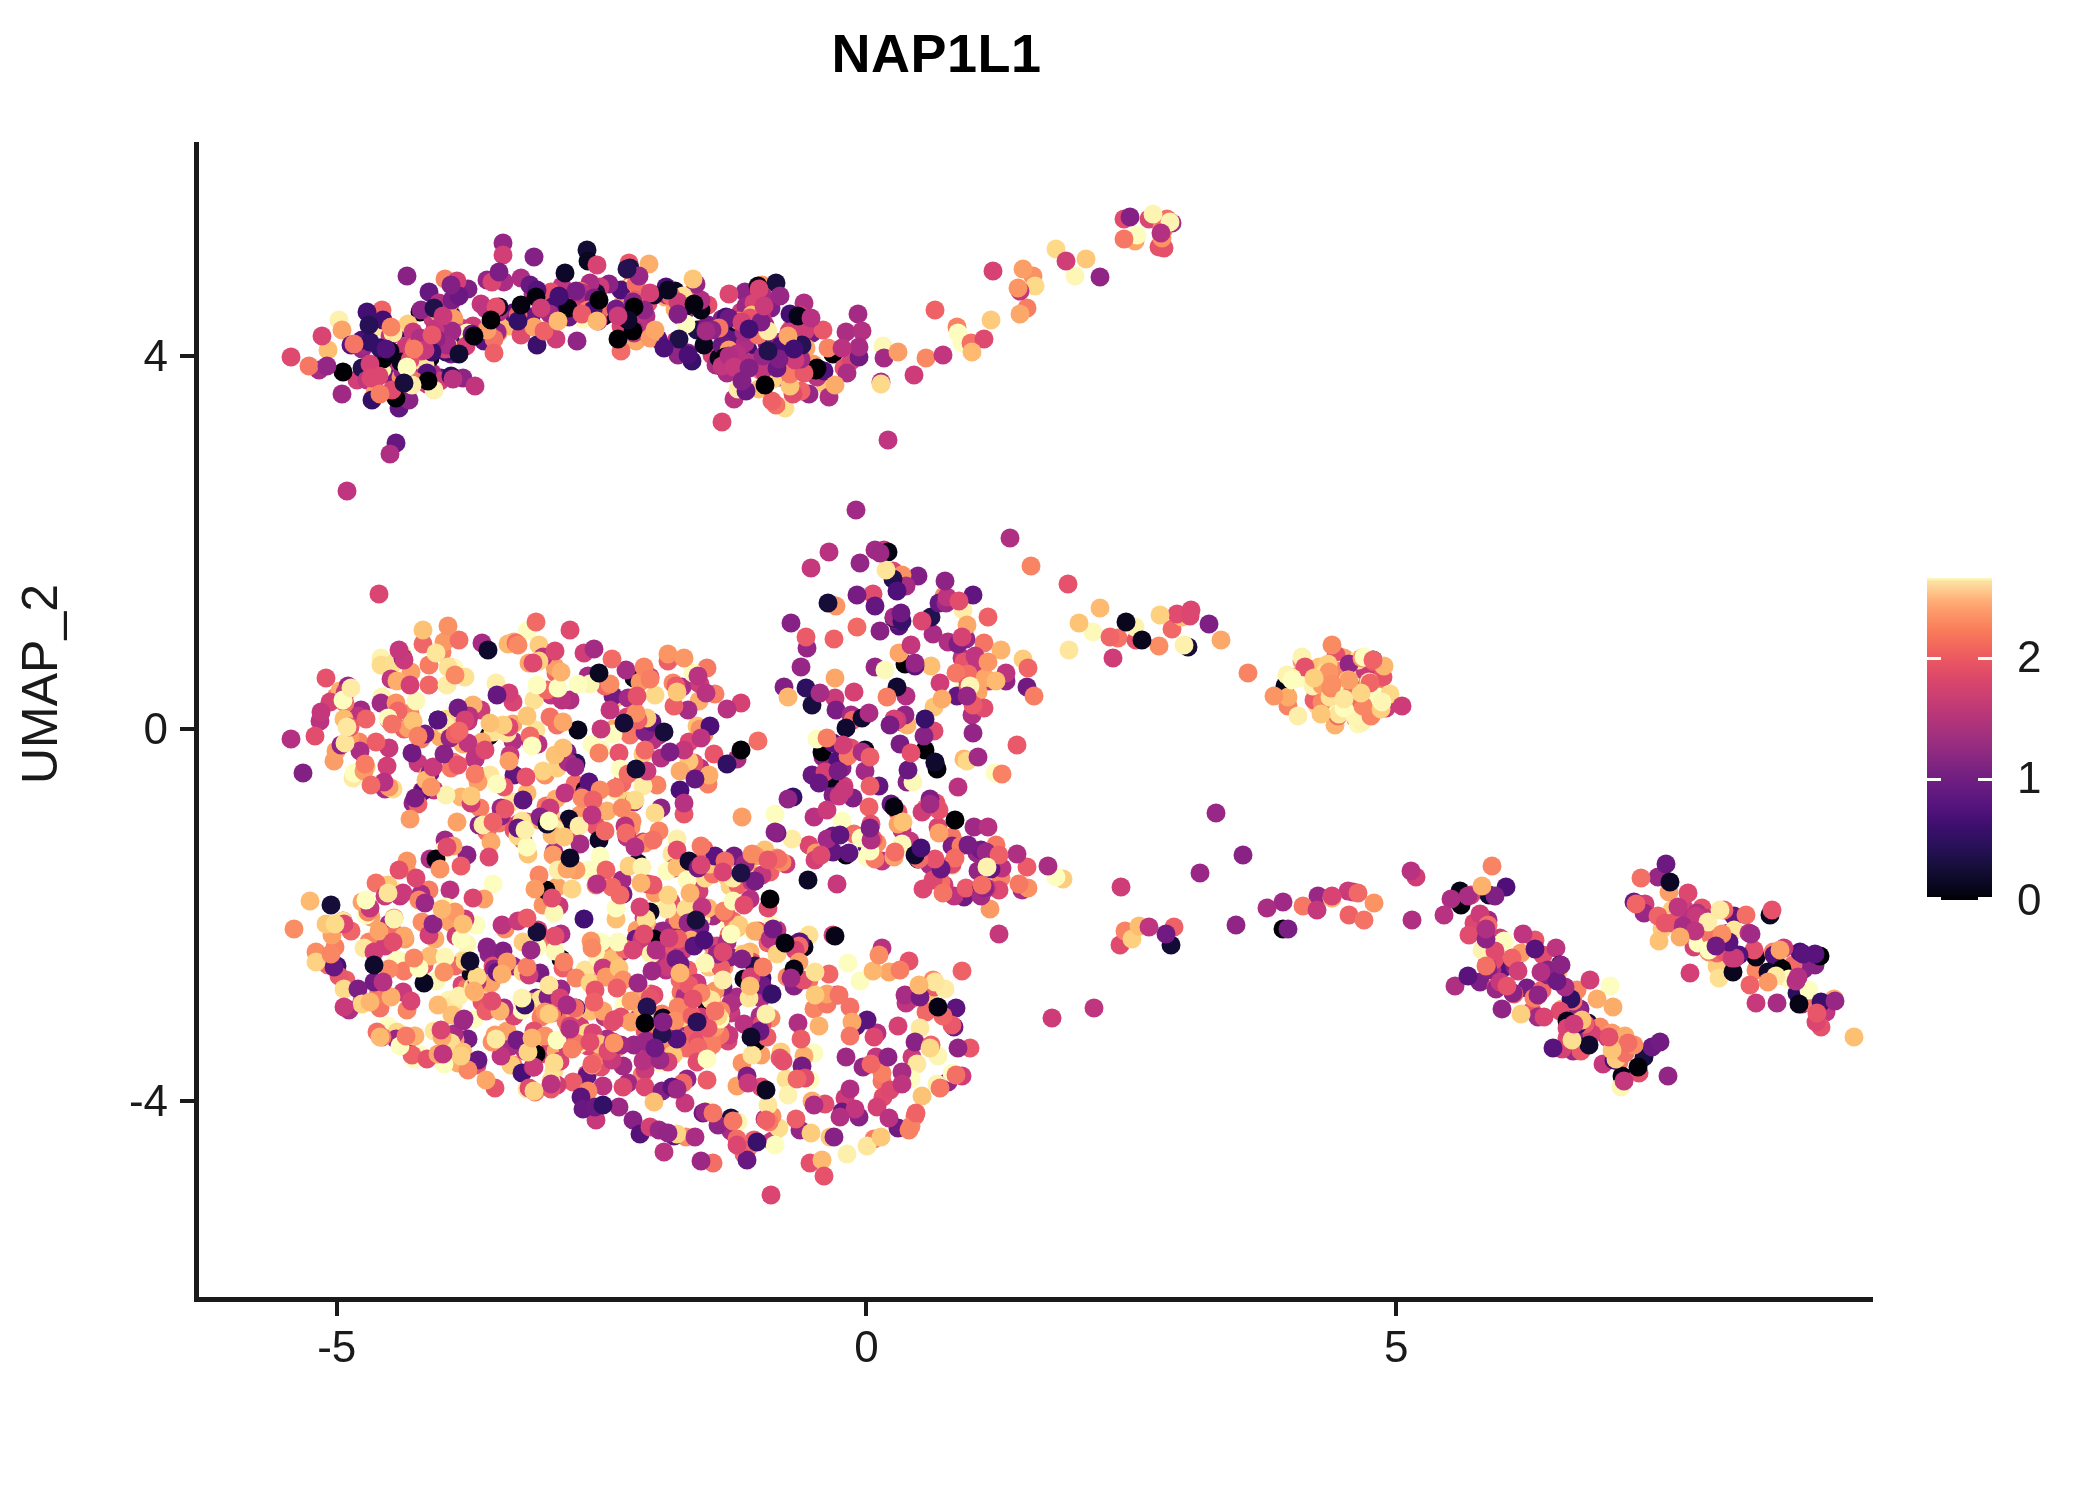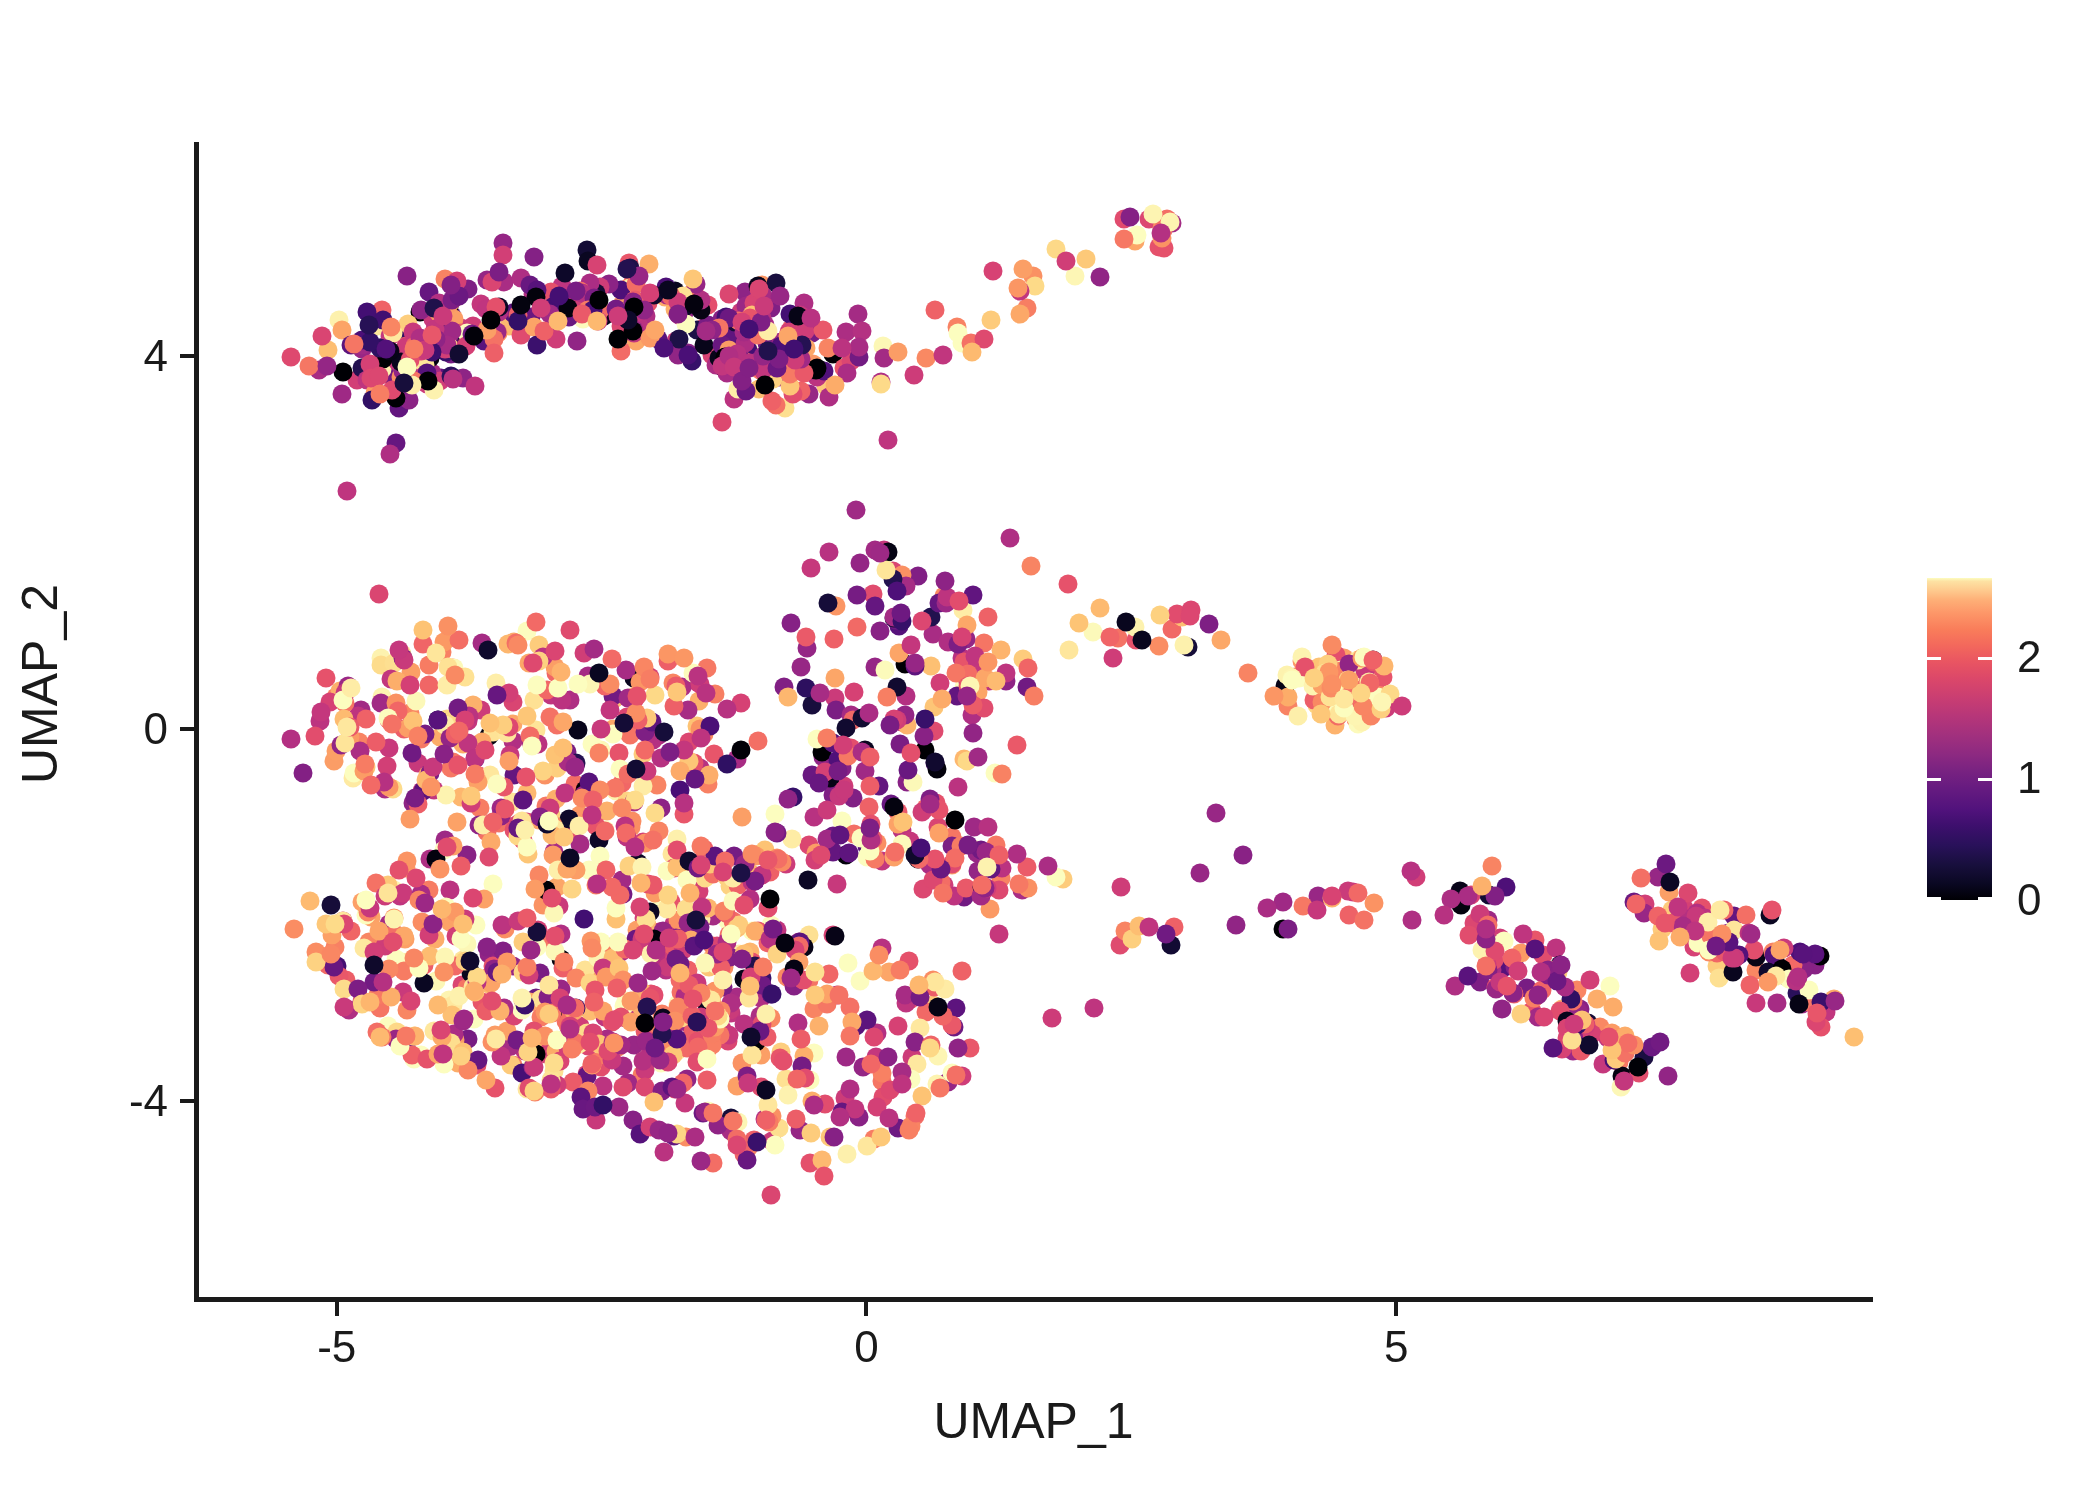--- a/index.html
+++ b/index.html
@@ -191,20 +191,21 @@
     color: #1a1a1a;
     transform: translateY(-50%);
     white-space: nowrap;
   }
 </style>
 </head>
 <body>
 
 <div id="figure">
 
+  <div id="plot-title">NAP1L1</div>
 
   <div id="panel">
     <div id="points-layer">
         <div class="pt" style="left: 505.6px; top: 185.2px; background: rgb(235, 92, 105);"></div>
         <div class="pt" style="left: 626.5px; top: 243.9px; background: rgb(253, 202, 123);"></div>
         <div class="pt" style="left: 189.1px; top: 231.8px; background: rgb(114, 27, 130);"></div>
         <div class="pt" style="left: 235.2px; top: 192.2px; background: rgb(253, 206, 126);"></div>
         <div class="pt" style="left: 310.4px; top: 184px; background: rgb(253, 184, 111);"></div>
         <div class="pt" style="left: 521.6px; top: 223.9px; background: rgb(20, 12, 53);"></div>
         <div class="pt" style="left: 128.6px; top: 208.1px; background: rgb(253, 190, 114);"></div>
@@ -2499,21 +2500,20 @@
     </div>
   <div id="x-ticks">
       <div class="tick-mark x" style="left: 334.734px;"></div>
       <div class="tick-label x" style="left: 336.734px;">-5</div>
       <div class="tick-mark x" style="left: 864.481px;"></div>
       <div class="tick-label x" style="left: 866.481px;">0</div>
       <div class="tick-mark x" style="left: 1394.23px;"></div>
       <div class="tick-label x" style="left: 1396.23px;">5</div>
     </div>
 
-  <div id="x-axis-title">UMAP_1</div>
   <div id="y-axis-title">UMAP_2</div>
 
   <div id="legend">
     <div id="colorbar"></div>
     <div id="cb-ticks">
         <div class="cb-tick left" style="top: 319px;"></div>
         <div class="cb-tick right" style="top: 319px;"></div>
         <div class="cb-label" style="top: 322px;">0</div>
         <div class="cb-tick left" style="top: 200.491px;"></div>
         <div class="cb-tick right" style="top: 200.491px;"></div>

